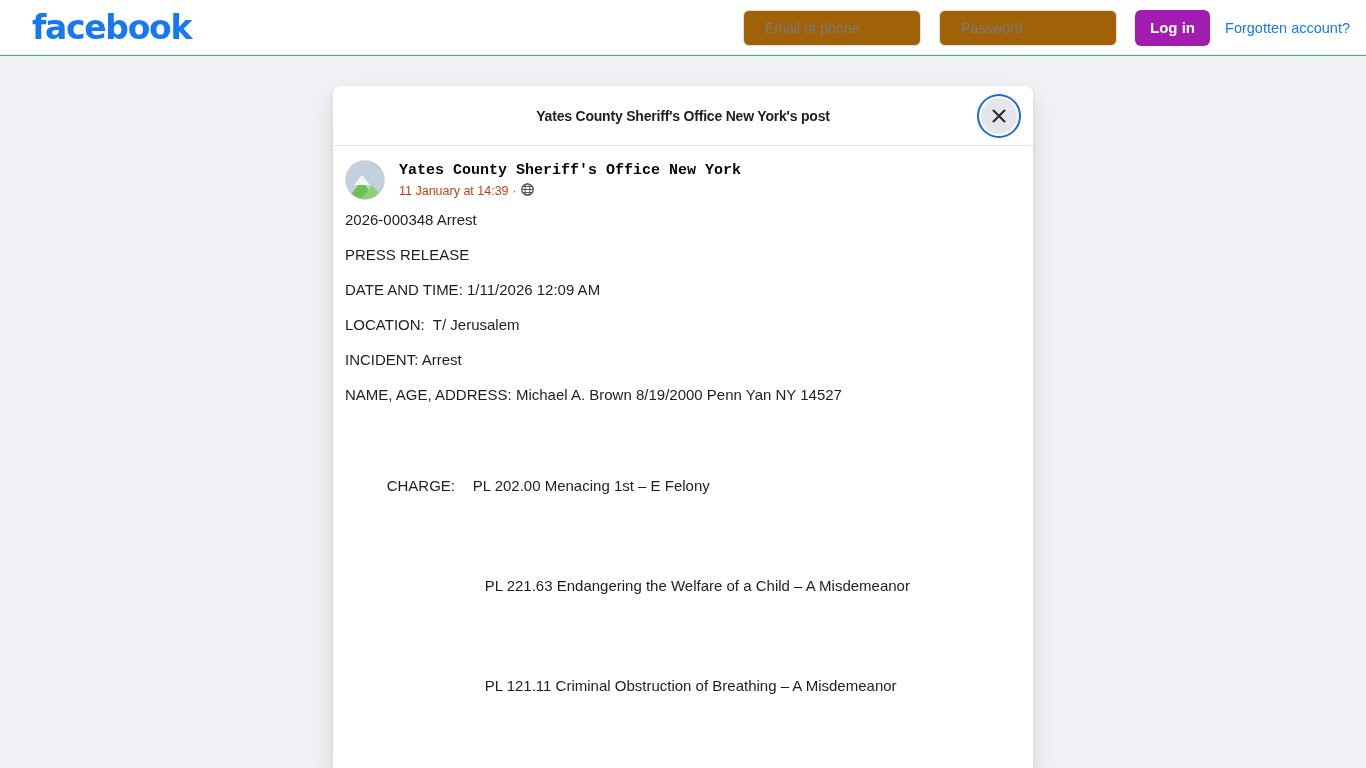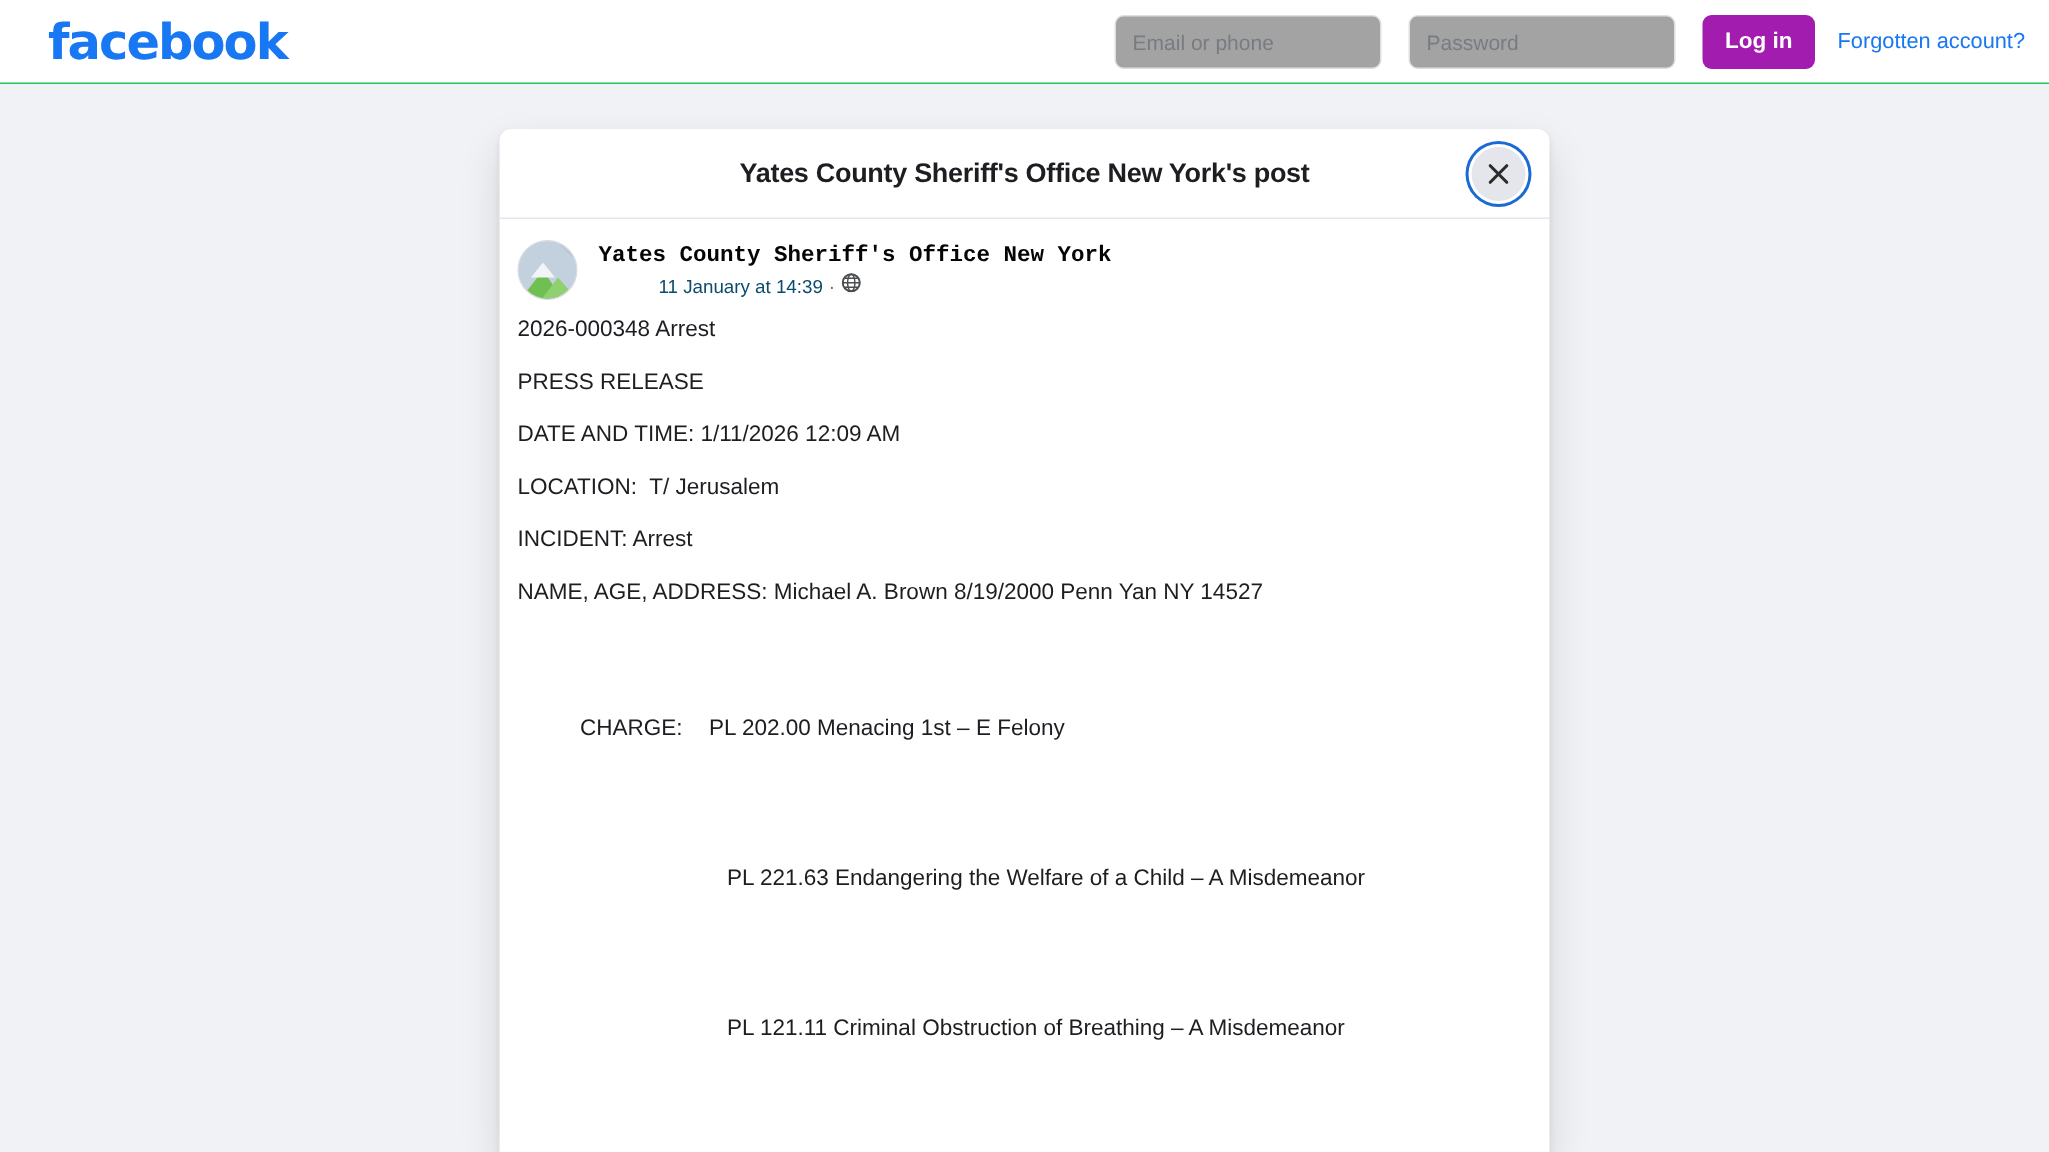--- a/index.html
+++ b/index.html
@@ -44,22 +44,22 @@
     display: flex;
     align-items: center;
     gap: 0px;
   }
 
   .login-input {
     width: 178px;
     height: 36px;
     border: 1px solid #dddfe2;
     border-radius: 6px;
-    background: #a3a3a3;
-    padding: 0 11px;
+    background: #a16207;
+    padding: 0 21px;
     font-size: 14px;
     font-family: "Liberation Sans", sans-serif;
     color: #1c1e21;
     outline: none;
   }
   .login-input::placeholder { color: #777c83; opacity: 1; }
   .login-input + .login-input { margin-left: 18px; }
 
   .login-btn {
     margin-left: 18px;
@@ -102,21 +102,21 @@
   .modal-header {
     position: relative;
     height: 60px;
     border-bottom: 1px solid #e4e6eb;
     display: flex;
     align-items: center;
     justify-content: center;
   }
 
   .modal-title {
-    font-size: 18px;
+    font-size: 14px;
     font-weight: 700;
     color: #1c1e21;
     letter-spacing: -0.2px;
     text-align: center;
     padding: 0 70px;
   }
 
   .close-btn {
     position: absolute;
     right: 16px;
@@ -171,23 +171,22 @@
 
   .post-time-row {
     display: flex;
     align-items: center;
     gap: 4px;
     margin-top: 2px;
   }
 
   .post-time {
     font-size: 12.5px;
-    color: #0c4a6e;
+    color: #c2410c;
     line-height: 16px;
-    margin-left: 40px;
   }
   .dot-sep { font-size: 12.5px; color: #65676b; line-height: 16px; }
   .globe-icon { display: block; }
 
   .post-text {
     padding: 2px 16px 0 12px;
     font-size: 15px;
     color: #1c1e21;
     line-height: 20px;
   }

